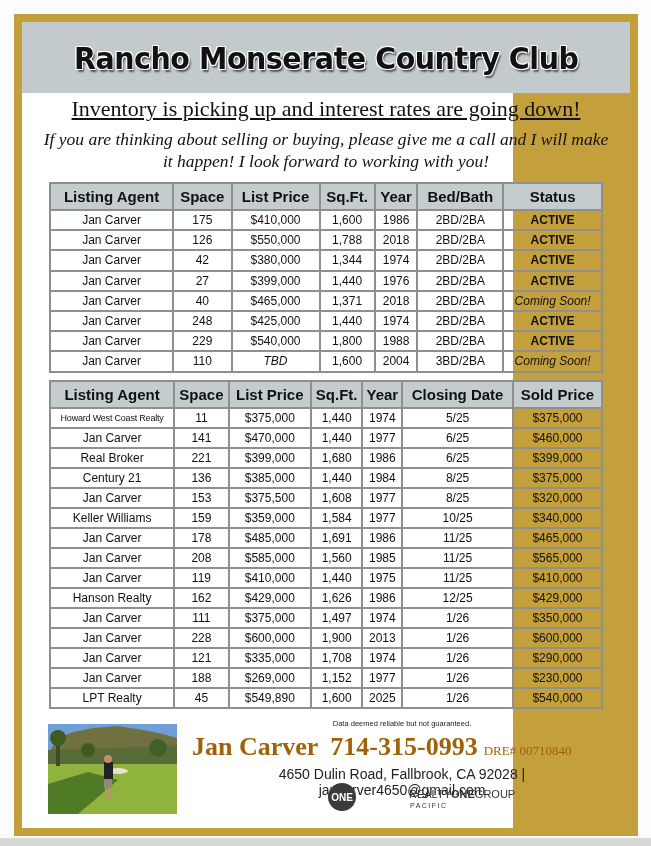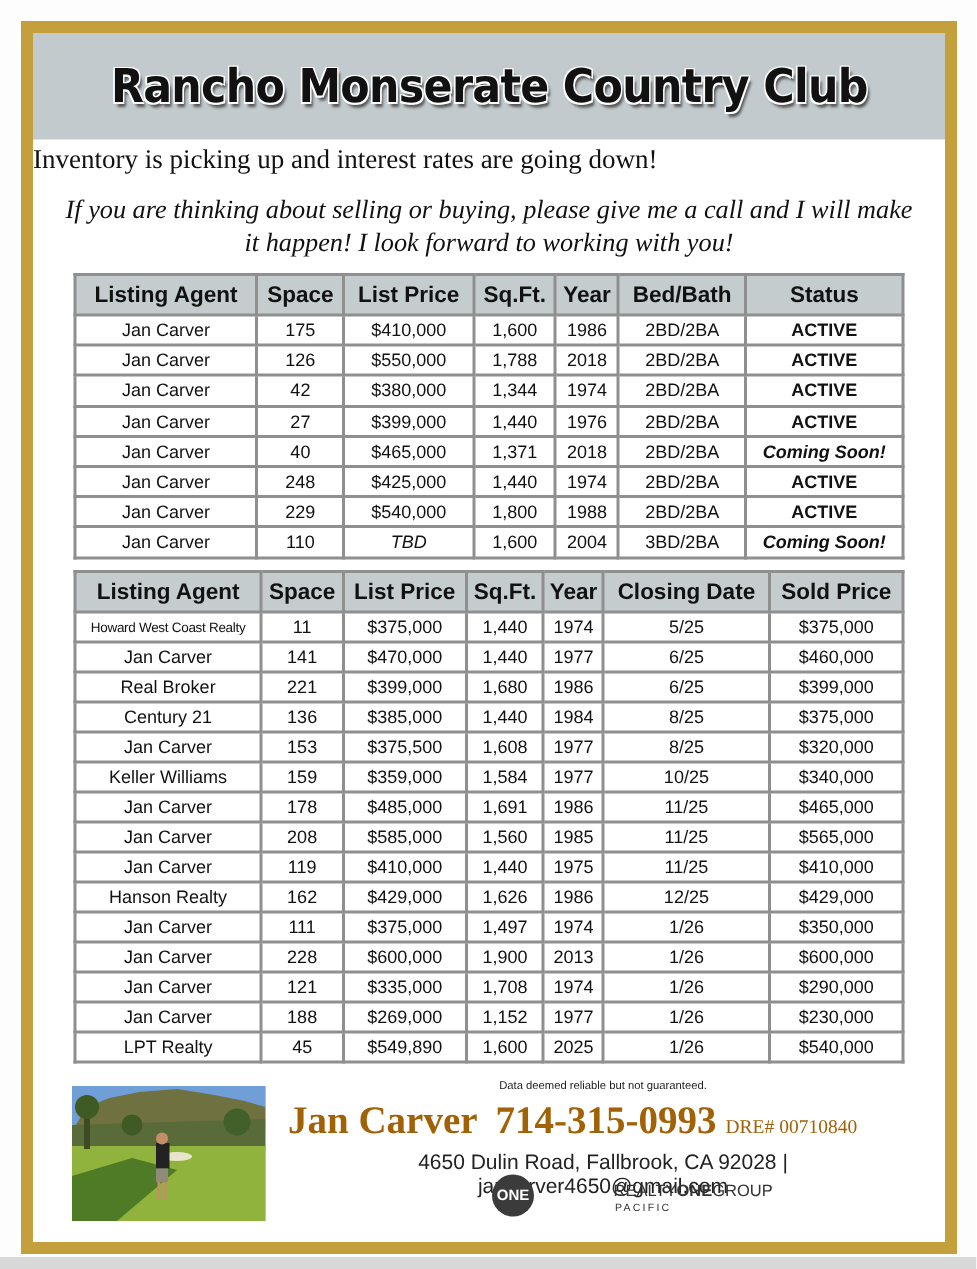--- a/index.html
+++ b/index.html
@@ -1,33 +1,33 @@
 <!DOCTYPE html>
 <html><head>
 <meta charset="utf-8">
 <style>
   html, body { margin:0; padding:0; }
   body { width:651px; height:846px; background:#ffffff; position:relative; overflow:hidden; font-family:"Liberation Sans", sans-serif; }
   .page-shade { position:absolute; left:0; top:0; width:651px; height:846px; background:#fdfdfd; }
   .bottom-strip { position:absolute; left:0; top:838px; width:651px; height:8px; background:#d8d8d8; }
   .frame { position:absolute; left:14px; top:14px; width:624px; height:822px; background:#c4a03c; }
-  .inner { position:absolute; left:22px; top:22px; width:608px; height:806px; background:#ffffff; }
+  .inner { position:absolute; left:22px; top:22px; width:491px; height:806px; background:#ffffff; }
   .banner { position:absolute; left:0; top:0; width:608px; height:71px; background:#c2cacd; display:flex; align-items:center; justify-content:center; }
   .banner-title { font-family:"DejaVu Sans", sans-serif; font-weight:bold; font-size:31px; color:#111; letter-spacing:-0.5px; transform:scaleX(0.92); text-shadow: -1px -1px 0 #ffffff, 1px -1px 0 #ffffff, -1px 1px 0 #ffffff, 1px 1px 0 #ffffff, 2px 3px 2px #555; }
-  .headline { position:absolute; left:0; top:74px; width:608px; font-family:"Liberation Serif", serif; font-size:18px; color:#111; }
+  .headline { position:absolute; left:0; top:74px; width:608px; text-align:center; font-family:"Liberation Serif", serif; font-size:22px; color:#111;text-decoration:underline; }
   .subline { position:absolute; left:20px; top:106px; width:568px; text-align:center; font-family:"Liberation Serif", serif; font-style:italic; font-size:17.5px; line-height:22px; color:#111; }
   table { position:absolute; border-collapse:collapse; font-family:"Liberation Sans", sans-serif; color:#111; }
   td, th { border:2px solid #8f8f8f; text-align:center; padding:0; font-size:12px; }
   th { background:#c4ccce; font-weight:bold; font-size:15px; height:25px; }
   .t1 { left:27px; top:160px; width:554px; }
   .t1 td { height:18.2px; }
   .t2 { left:27px; top:358px; width:554px; }
   .t2 td { height:18px; }
   .status-active { font-weight:bold; }
-  .status-soon { font-weight:bold; font-style:italic; }
+  .status-soon { font-weight:normal; font-style:italic; }
   .tbd { font-style:italic; }
   .small-agent { font-size:9px; letter-spacing:-0.2px; }
   .photo { position:absolute; left:26px; top:702px; width:129px; height:90px; overflow:hidden; background:#7aa33a; }
   .disclaimer { position:absolute; left:200px; top:697px; width:360px; text-align:center; font-size:7.5px; color:#222; }
   .contact-line { position:absolute; left:170px; top:710px; width:440px; white-space:nowrap; font-family:"Liberation Serif", serif; font-weight:bold; color:#a16207; }
   .agent-name { font-size:26px; }
   .agent-phone { font-size:26px; margin-left:12px; }
   .dre { font-family:"Liberation Serif", serif; font-weight:normal; font-size:13px; margin-left:6px; }
   .address { position:absolute; left:200px; top:744px; width:360px; text-align:center; font-size:14px; color:#222; }
   .brand { position:absolute; left:306px; top:760px; width:160px; height:34px; }

